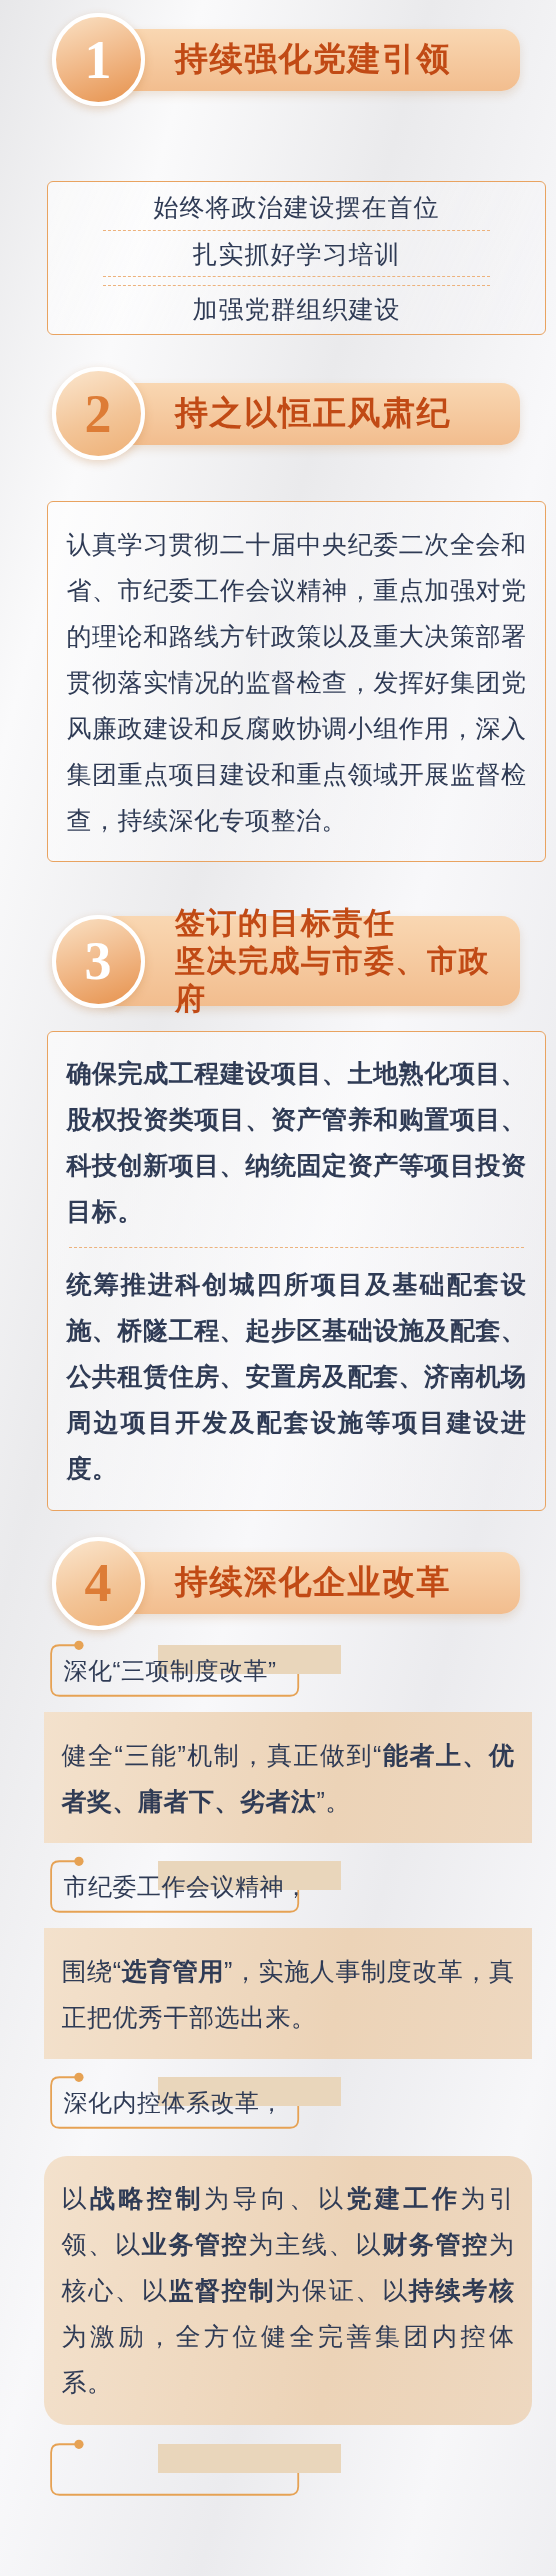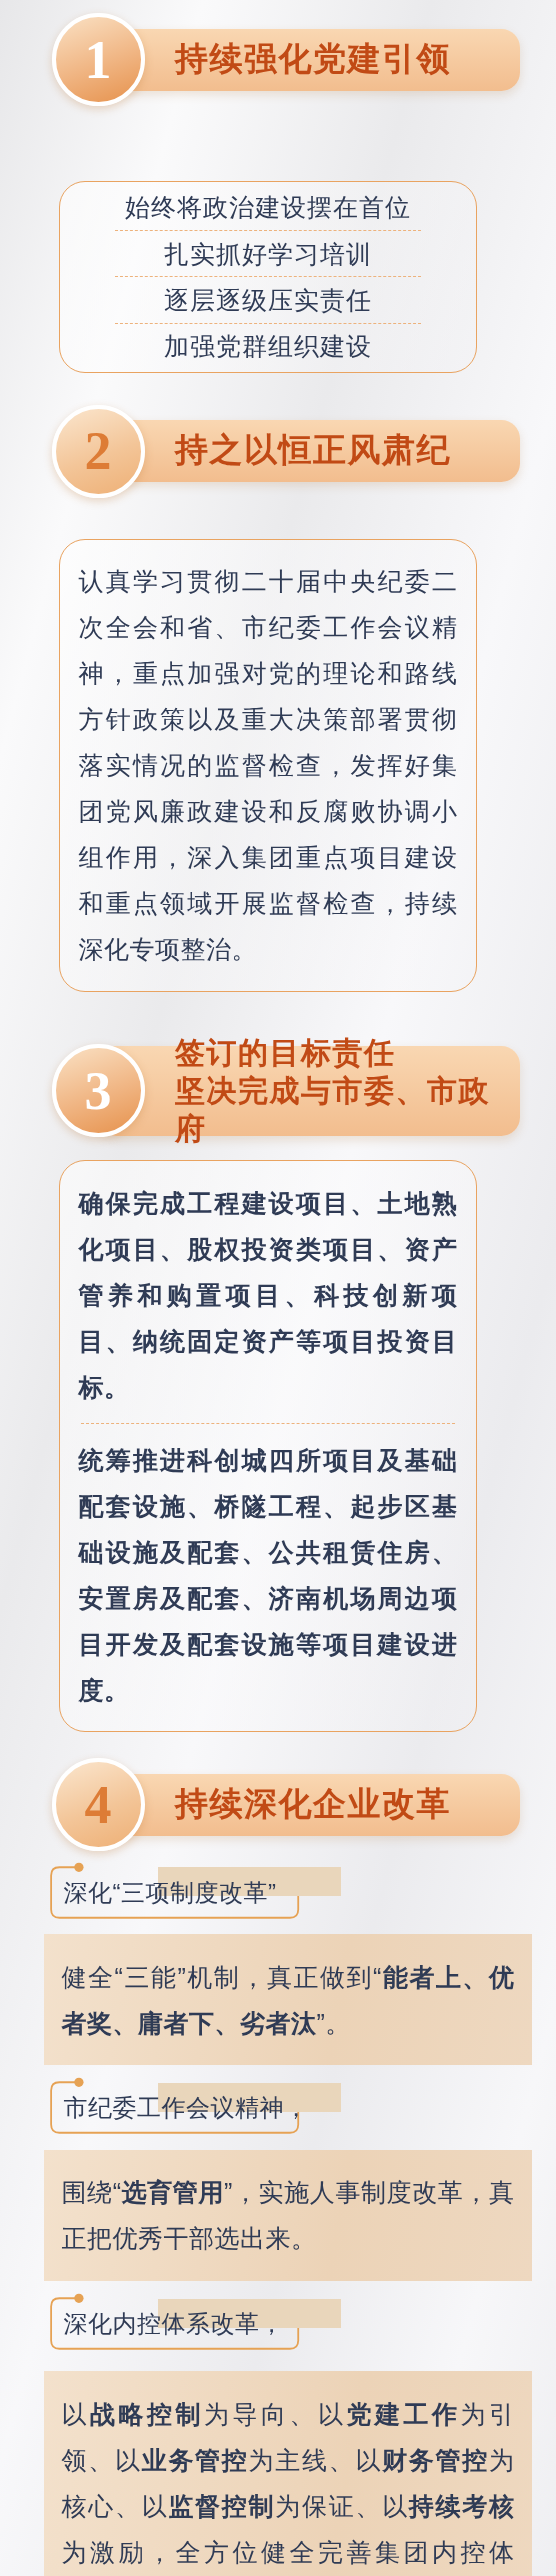--- a/index.html
+++ b/index.html
@@ -30,22 +30,22 @@
     padding-left:77px;box-sizing:border-box;z-index:1;
   }
   .sec-header--tall .tbar{top:4.1px;bottom:4.1px;}
   .tbar .t{
     font-family:"Liberation Serif","DejaVu Serif",serif;font-weight:700;
     font-size:33px;color:#c14a15;letter-spacing:1.5px;line-height:1.15;
   }
   .sec-header--tall .tbar .t{font-size:30px;line-height:1.26;}
   
   .card{
-    width:418px;margin-left:59px;box-sizing:border-box;
-    border:1.5px solid #e9a360;border-radius:26px;
+    width:499px;margin-left:47px;box-sizing:border-box;
+    border:1.5px solid #e9a360;border-radius:6px;
     background:linear-gradient(115deg,rgba(255,255,255,.6),rgba(244,243,246,.25));
   }
   .card--list{padding:10.3px 24px;text-align:center;}
   .card--list .item{font-size:25px;line-height:30px;color:#2f3b55;font-weight:500;letter-spacing:1px;}
   .dash{border:0;border-top:1.5px dashed #edb27c;margin:7.7px 31px;}
   .card--text{padding:18.5px 18.5px;}
   .card--text p{margin:0;font-size:25px;line-height:46px;color:#2f3b55;text-align:justify;letter-spacing:0.5px;}
   .dash--full{border:0;border-top:1.5px dashed #edb27c;margin:13px 2.1px;}
   
   .subsec{position:relative;width:278px;height:61px;margin-left:47px;}
@@ -62,21 +62,21 @@
     font-size:25px;line-height:46px;color:#2f3b55;text-align:justify;letter-spacing:0.5px;
   }
   .bblock .b{font-weight:700;}
   
   #h1{margin-top:13px;}  #c1{margin-top:75px;}
   #h2{margin-top:32px;}  #c2{margin-top:41px;}
   #h3{margin-top:50px;}  #c3{margin-top:20.6px;font-weight:bold;}
   #h4{margin-top:26px;}
   #s41{margin-top:10.3px;} #b1{margin-top:11.3px;}
   #s42{margin-top:12.4px;} #b2{margin-top:11.3px;}
-  #s43{margin-top:12.4px;} #b3{margin-top:17px;}
+  #s43{margin-top:12.4px;} #b3{margin-top:23px;border-radius:23px;}
   #s44{margin-top:14.4px;}
 </style>
 </head>
 <body>
 
 <div class="page">
 
   <header class="sec-header" id="h1">
     <div class="badge">
       <span class="num">1</span>
@@ -84,21 +84,20 @@
     <div class="tbar">
       <span class="t">持续强化党建引领</span>
     </div>
   </header>
 
   <div class="card card--list" id="c1">
     <div class="item">始终将政治建设摆在首位</div>
     <hr class="dash">
     <div class="item">扎实抓好学习培训</div>
     <hr class="dash">
-    <div class="item">逐层逐级压实责任</div>
     <hr class="dash">
     <div class="item">加强党群组织建设</div>
   </div>
 
   <header class="sec-header" id="h2">
     <div class="badge badge--alt">
       <span class="num">2</span>
     </div>
     <div class="tbar">
       <span class="t">持之以恒正风肃纪</span>

